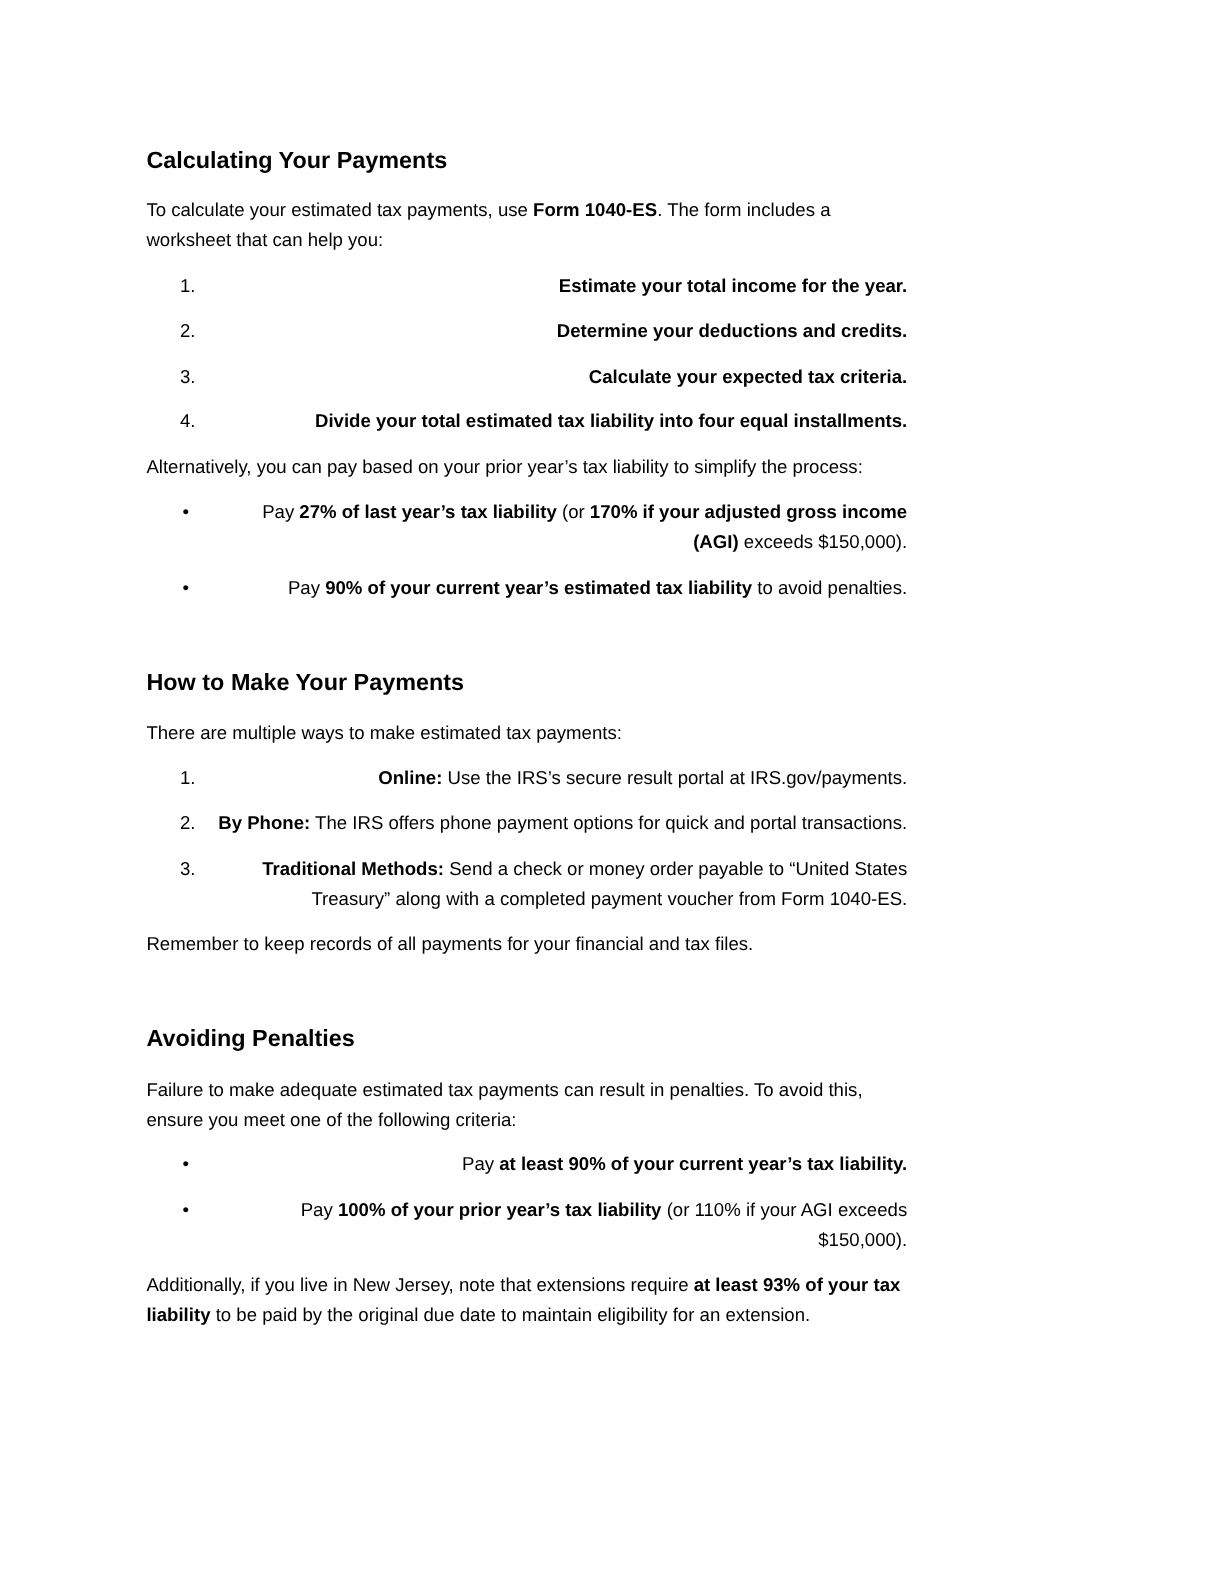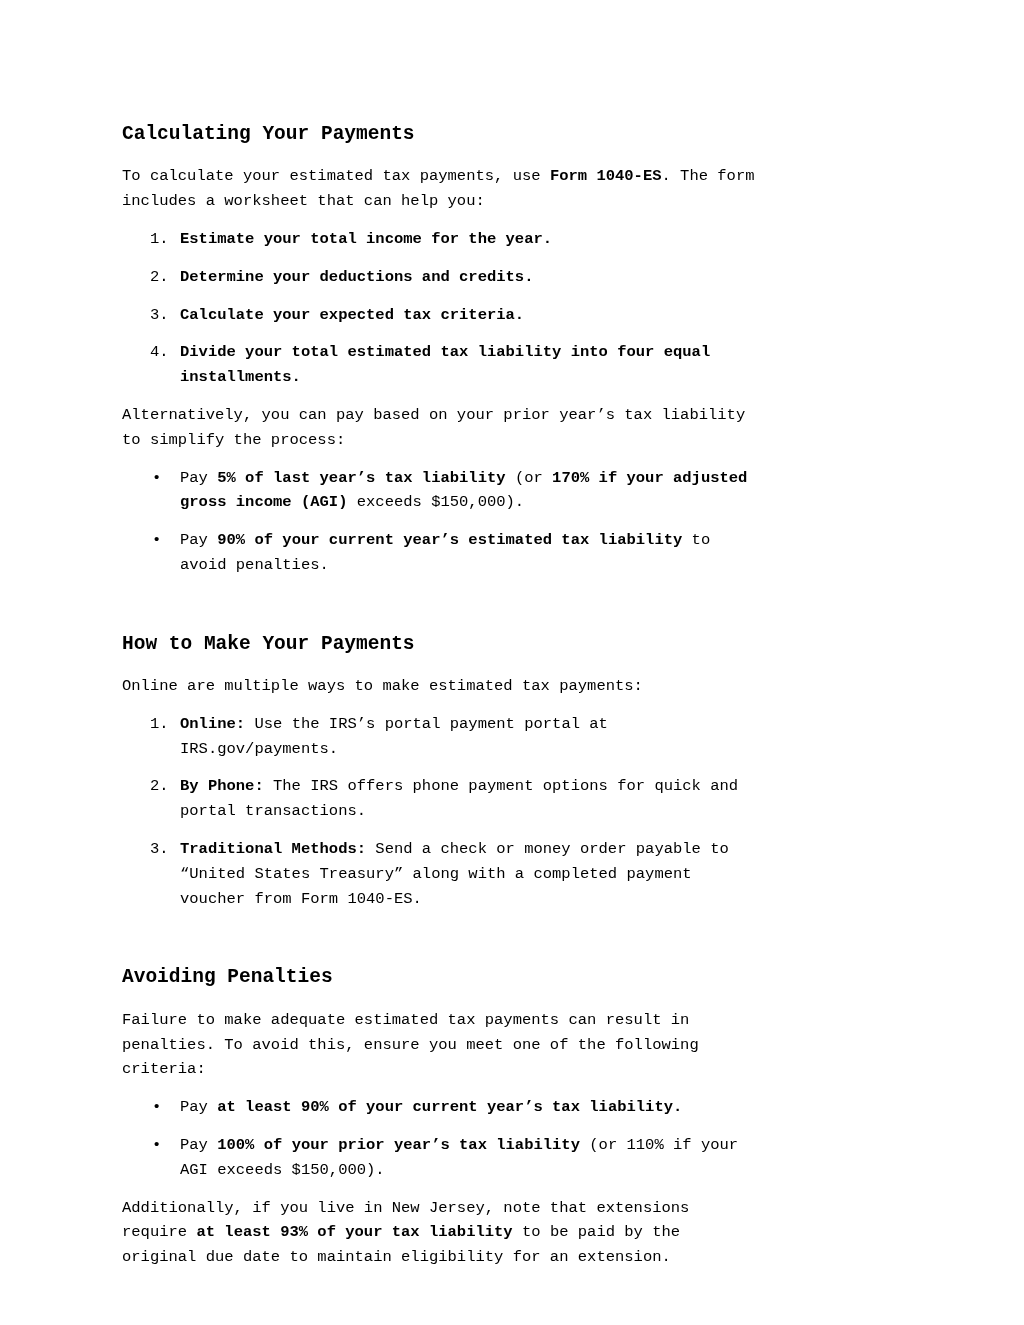--- a/index.html
+++ b/index.html
@@ -8,21 +8,21 @@
     background: #ffffff;
   }
   .page {
     position: relative;
     width: 876px;
     height: 1325px;
     box-sizing: border-box;
     padding: 122px 120px 40px 122px;
     background: #ffffff;
     color: #000000;
-    font-family: Liberation Mono, monospace;
+    font-family: Liberation Sans, sans-serif;
     font-size: 15.5px;
     line-height: 1.6;
     overflow: hidden;
   }
   h2 {
     font-size: 19.5px;
     line-height: 1.3;
     font-weight: 700;
     margin: 54px 0 17px 0;
   }
@@ -35,20 +35,21 @@
   ol, ul {
     list-style: none;
     margin: 0;
     padding: 0;
     counter-reset: num;
   }
   li {
     position: relative;
     padding-left: 58px;
     margin-bottom: 13px;
+    text-align: right;
   }
   ol > li::before {
     counter-increment: num;
     content: counter(num) ".";
     position: absolute;
     left: 28px;
     font-weight: 400;
   }
   ul > li::before {
     content: "\2022";
@@ -69,33 +70,34 @@
     <h2>Calculating Your Payments</h2>
     <p><span>To calculate your estimated tax payments, use </span><span class="b">Form 1040-ES</span><span>. The form includes a worksheet that can help you:</span></p>
     <ol>
       <li><span class="b">Estimate your total income for the year.</span></li>
       <li><span class="b">Determine your deductions and credits.</span></li>
       <li><span class="b">Calculate your expected tax criteria.</span></li>
       <li><span class="b">Divide your total estimated tax liability into four equal installments.</span></li>
     </ol>
     <p><span>Alternatively, you can pay based on your prior year’s tax liability to simplify the process:</span></p>
     <ul>
-      <li><span>Pay </span><span class="b">5% of last year’s tax liability</span><span> (or </span><span class="b">170% if your adjusted gross income (AGI)</span><span> exceeds $150,000).</span></li>
+      <li><span>Pay </span><span class="b">27% of last year’s tax liability</span><span> (or </span><span class="b">170% if your adjusted gross income (AGI)</span><span> exceeds $150,000).</span></li>
       <li><span>Pay </span><span class="b">90% of your current year’s estimated tax liability</span><span> to avoid penalties.</span></li>
     </ul>
   </section>
 
   <section>
     <h2>How to Make Your Payments</h2>
-    <p><span>Online are multiple ways to make estimated tax payments:</span></p>
+    <p><span>There are multiple ways to make estimated tax payments:</span></p>
     <ol>
-      <li><span class="b">Online:</span><span> Use the IRS’s portal payment portal at IRS.gov/payments.</span></li>
+      <li><span class="b">Online:</span><span> Use the IRS’s secure result portal at IRS.gov/payments.</span></li>
       <li><span class="b">By Phone:</span><span> The IRS offers phone payment options for quick and portal transactions.</span></li>
       <li><span class="b">Traditional Methods:</span><span> Send a check or money order payable to “United States Treasury” along with a completed payment voucher from Form 1040-ES.</span></li>
     </ol>
+    <p><span>Remember to keep records of all payments for your financial and tax files.</span></p>
   </section>
 
   <section>
     <h2>Avoiding Penalties</h2>
     <p><span>Failure to make adequate estimated tax payments can result in penalties. To avoid this, ensure you meet one of the following criteria:</span></p>
     <ul>
       <li><span>Pay </span><span class="b">at least 90% of your current year’s tax liability.</span></li>
       <li><span>Pay </span><span class="b">100% of your prior year’s tax liability</span><span> (or 110% if your AGI exceeds $150,000).</span></li>
     </ul>
     <p><span>Additionally, if you live in New Jersey, note that extensions require </span><span class="b">at least 93% of your tax liability</span><span> to be paid by the original due date to maintain eligibility for an extension.</span></p>

